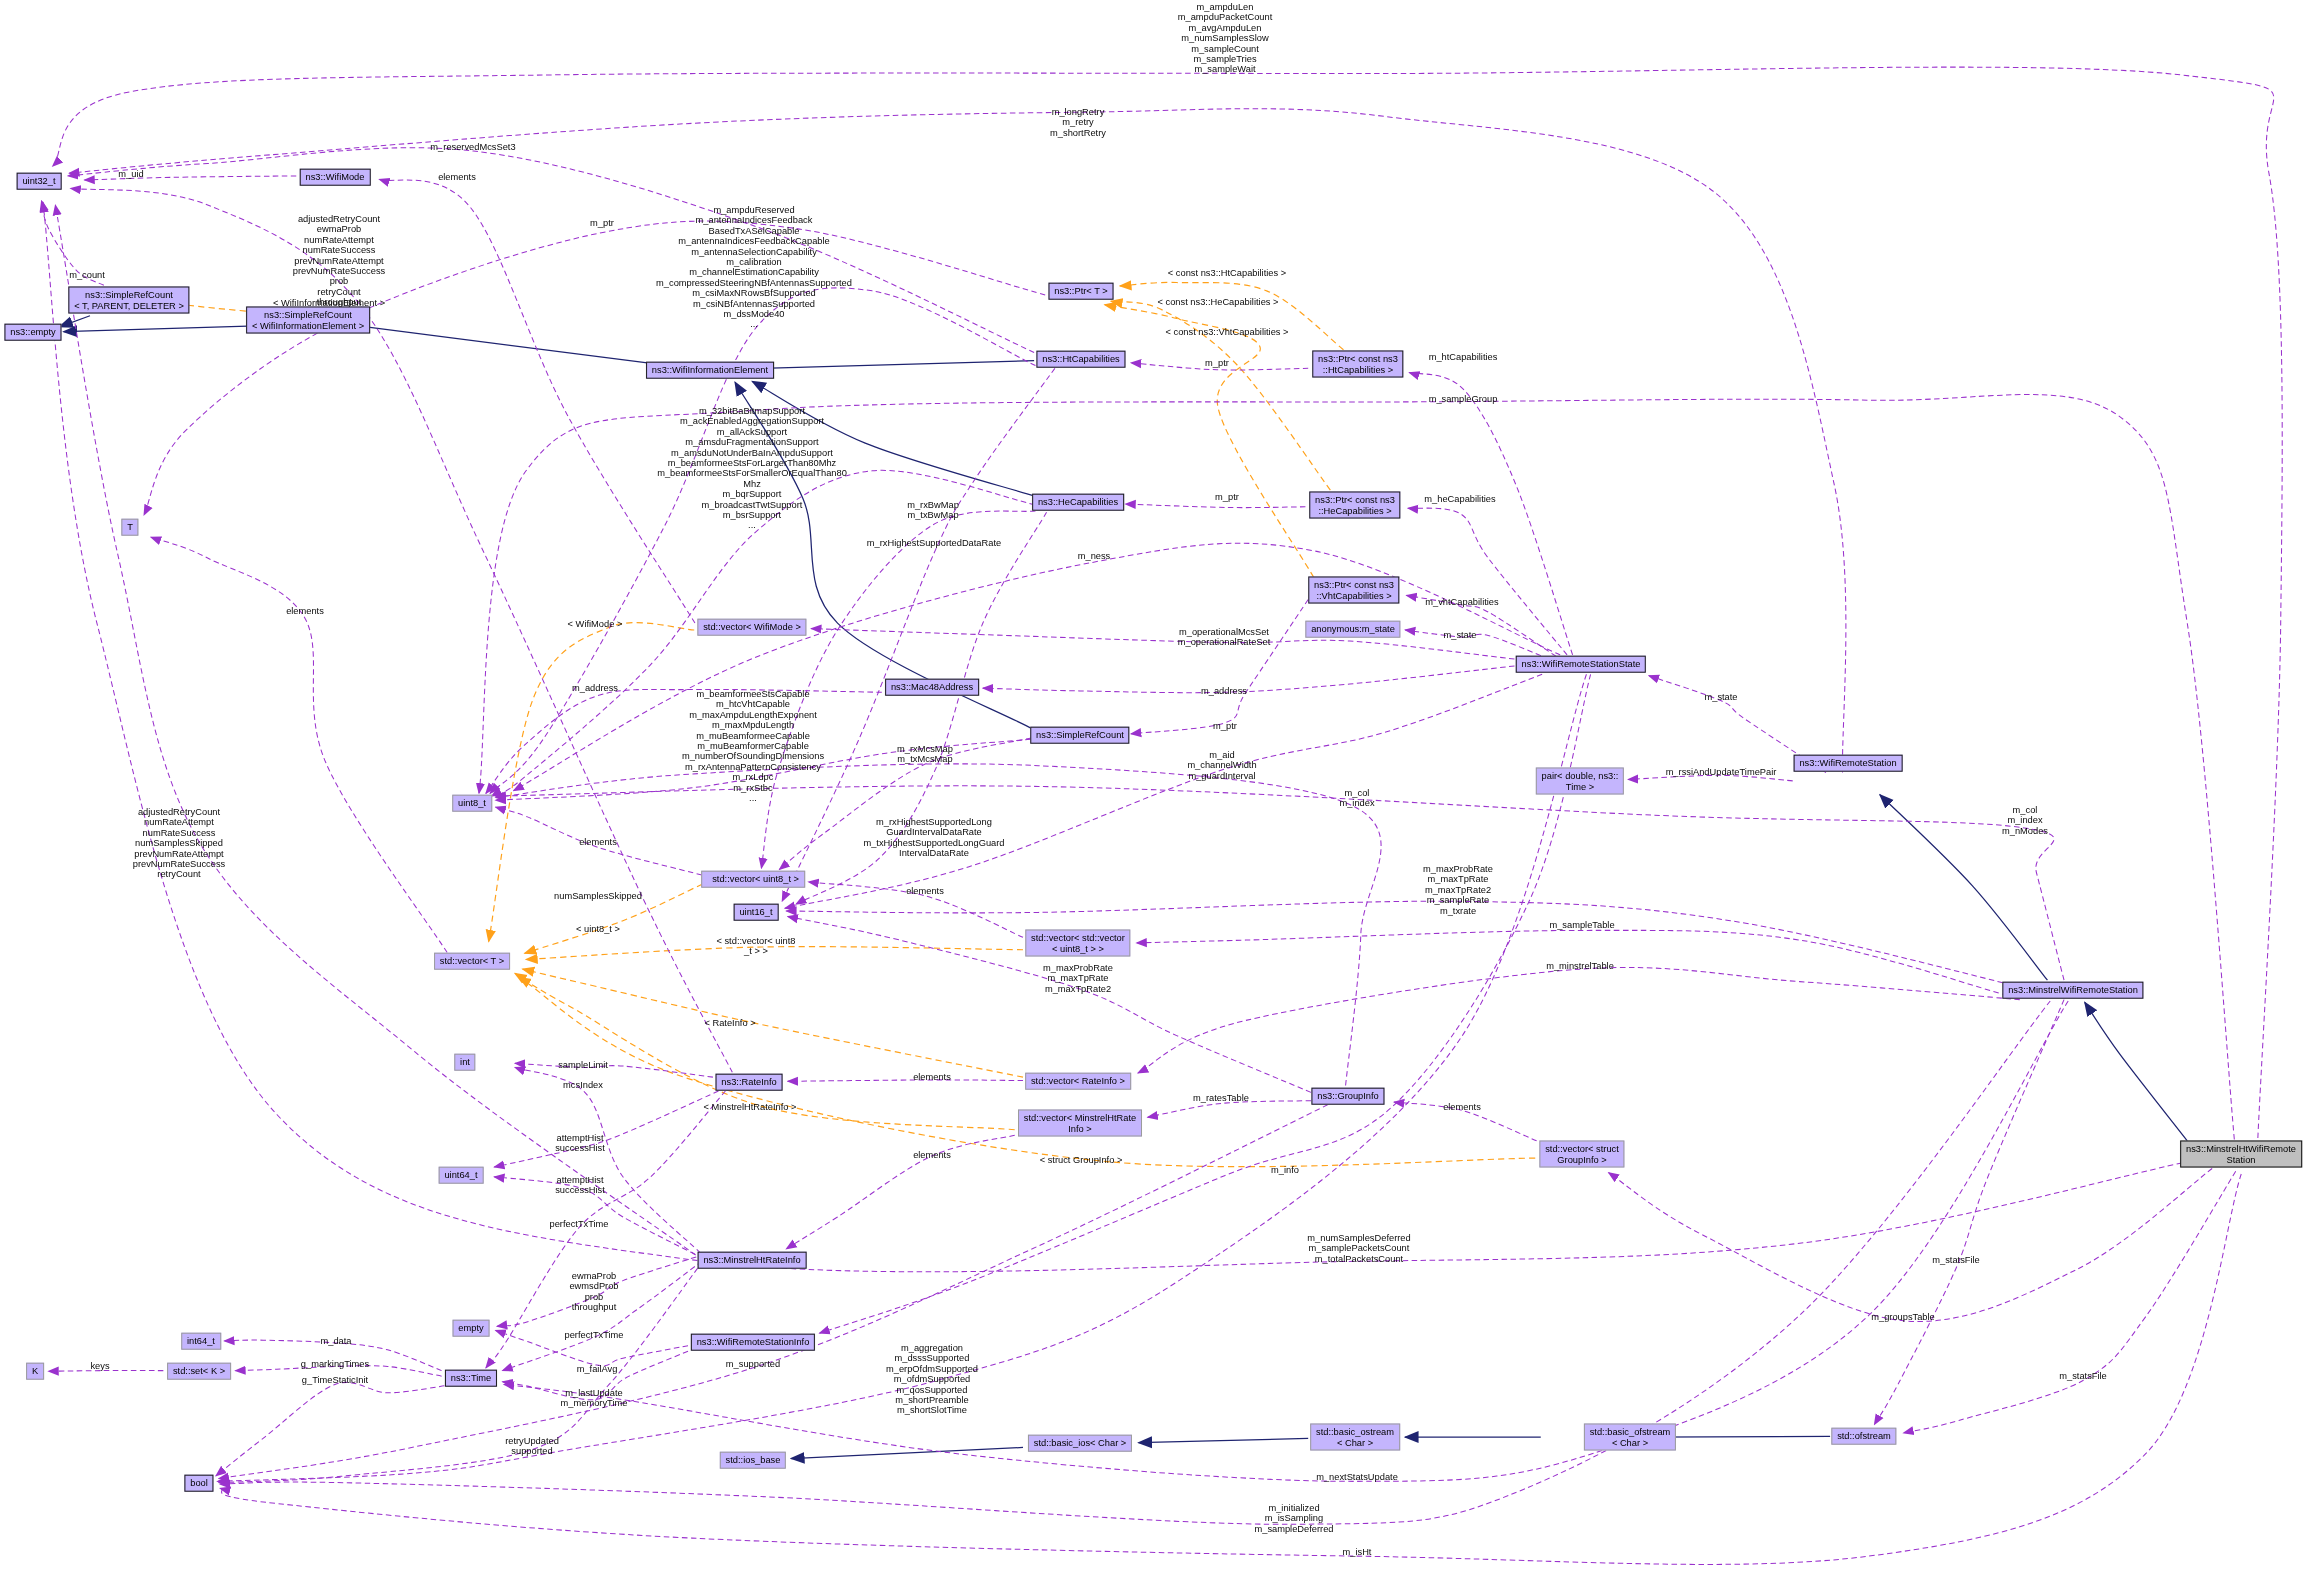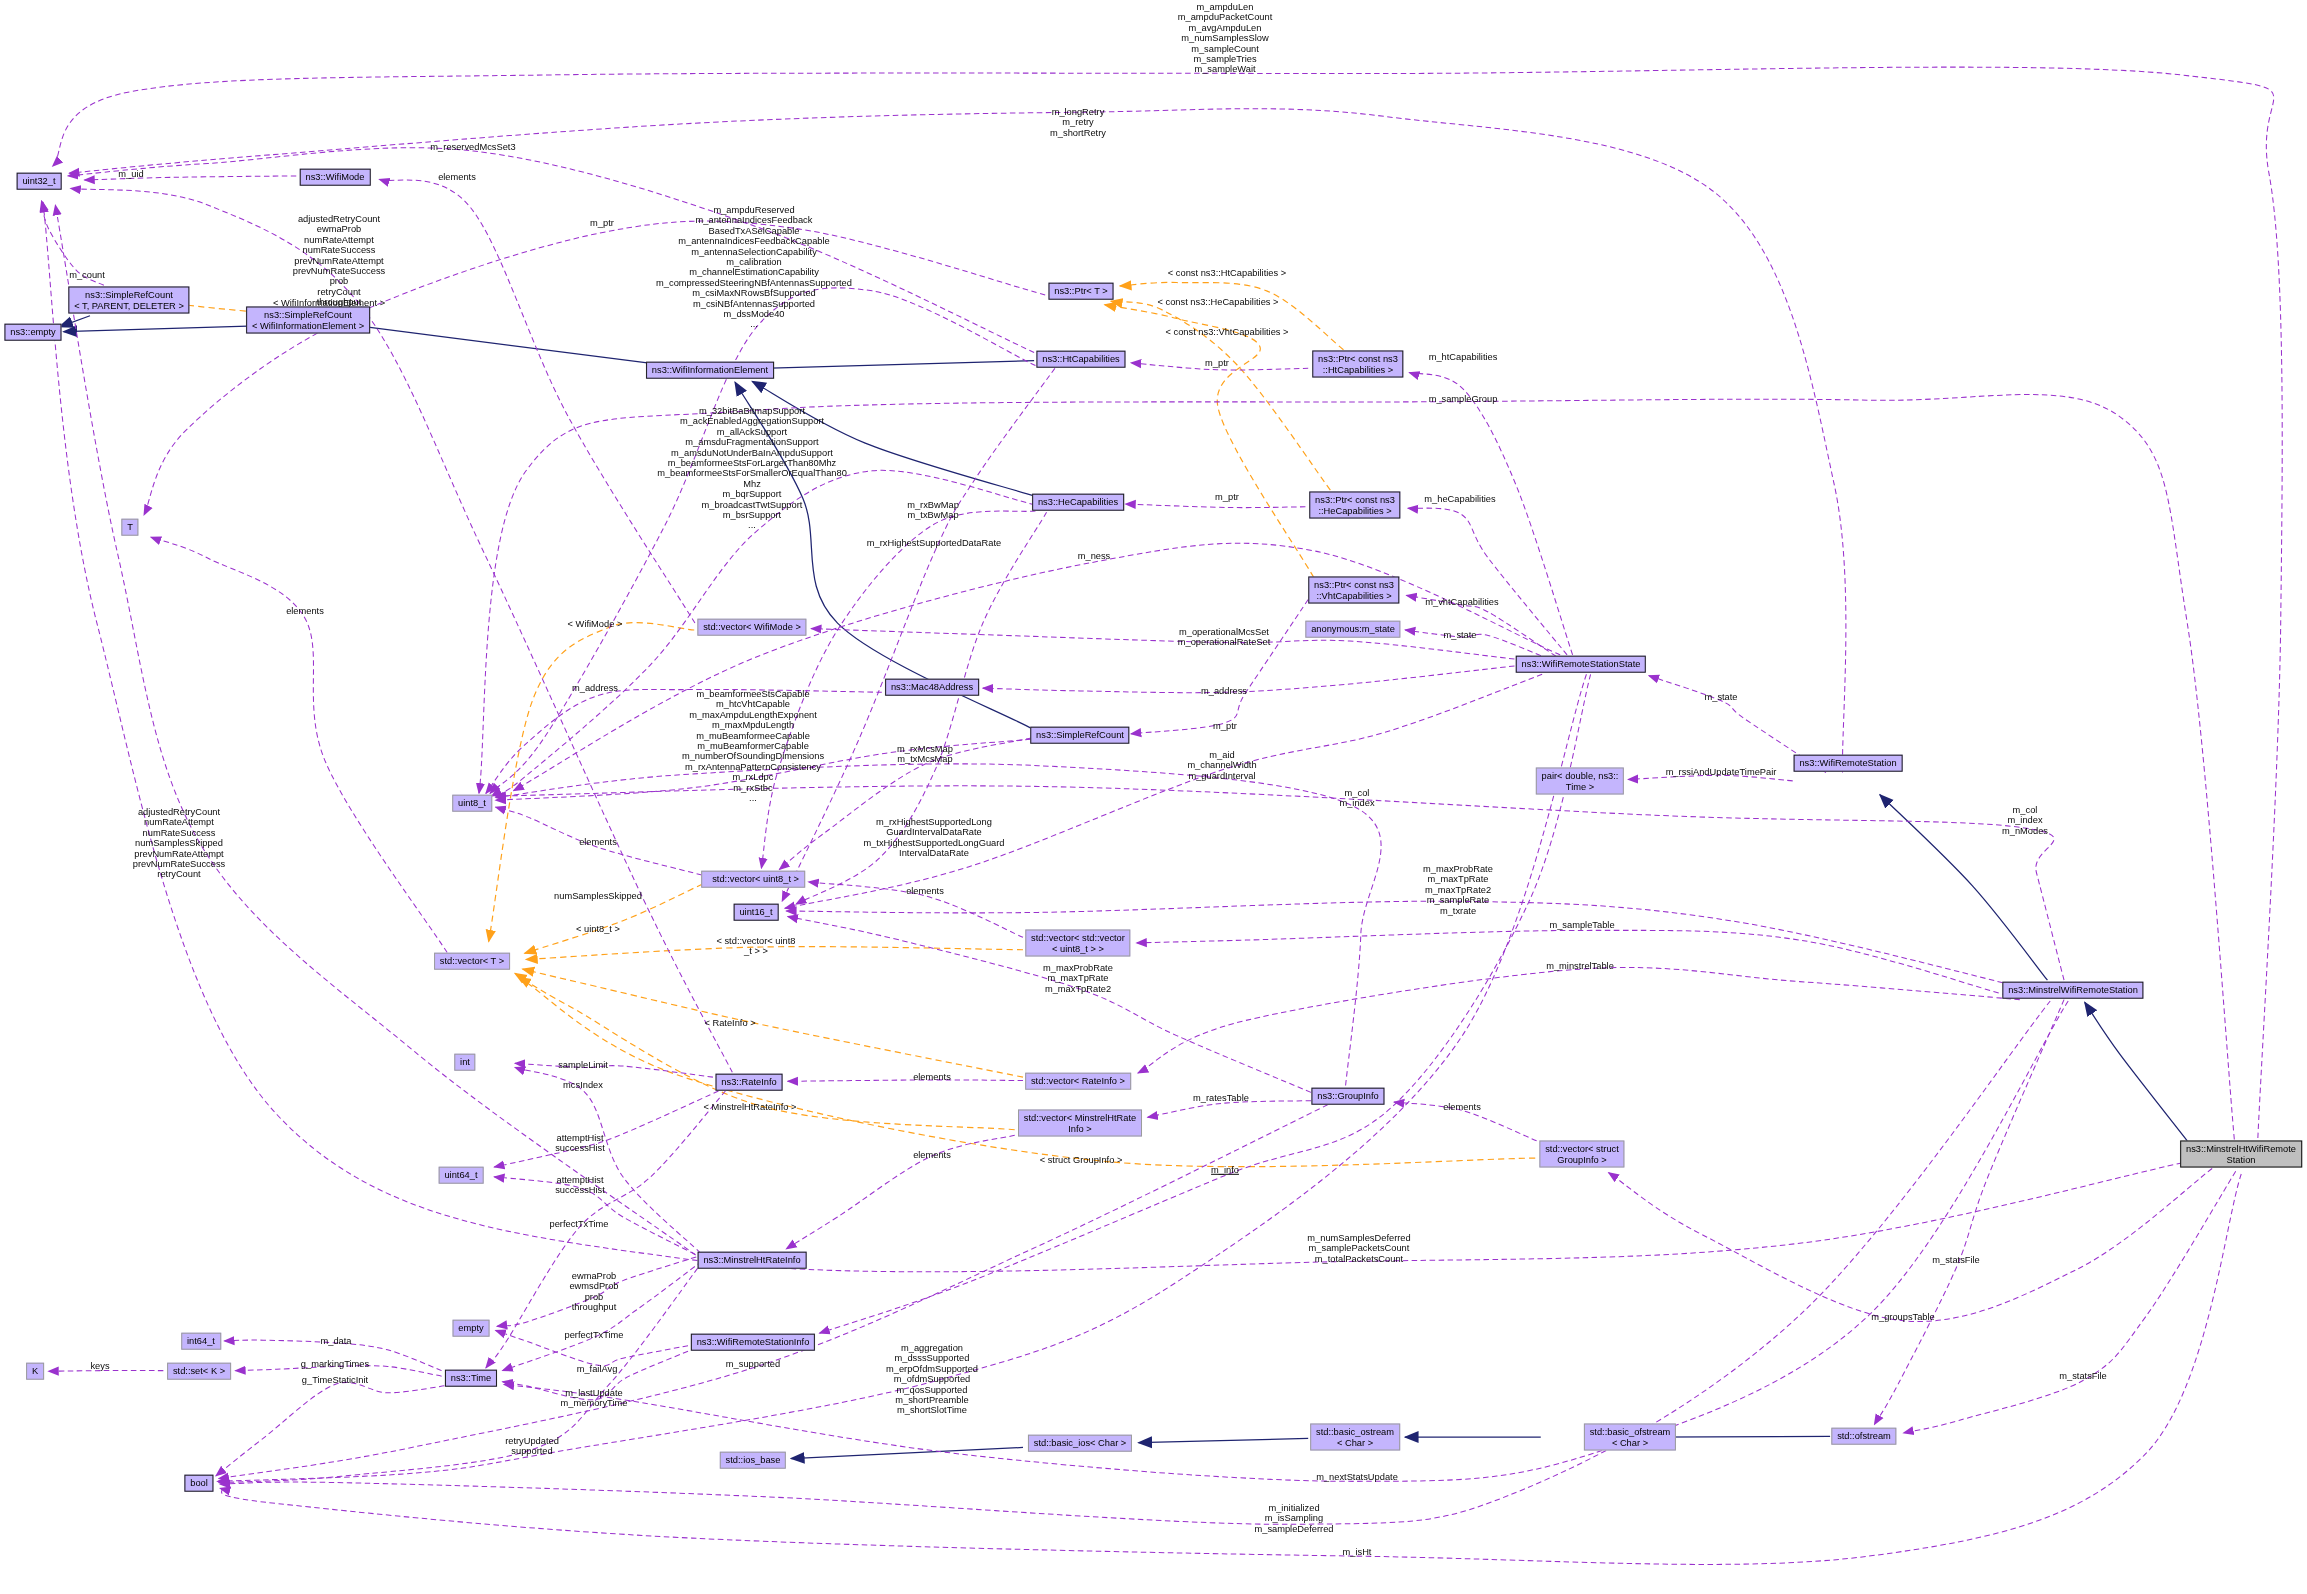--- a/index.html
+++ b/index.html
@@ -297,21 +297,21 @@
 m_maxTpRate
 m_maxTpRate2</div>
     <div class="elabel" style="left: 583px; top: 1065px;">sampleLimit</div>
     <div class="elabel" style="left: 583px; top: 1085px;">mcsIndex</div>
     <div class="elabel" style="left: 730px; top: 1023px;">&lt; RateInfo &gt;</div>
     <div class="elabel" style="left: 932px; top: 1077px;">elements</div>
     <div class="elabel" style="left: 750px; top: 1107px;">&lt; MinstrelHtRateInfo &gt;</div>
     <div class="elabel" style="left: 1221px; top: 1098px;">m_ratesTable</div>
     <div class="elabel" style="left: 932px; top: 1155px;">elements</div>
     <div class="elabel" style="left: 1081px; top: 1160px;">&lt; struct GroupInfo &gt;</div>
-    <div class="elabel" style="left: 1225px; top: 1170px; text-decoration: underline;">m_info</div>
+    <div class="elabel" style="left: 1285px; top: 1170px;">m_info</div>
     <div class="elabel" style="left: 1462px; top: 1107px;">elements</div>
     <div class="elabel" style="left: 580px; top: 1143px;">attemptHist
 successHist</div>
     <div class="elabel" style="left: 580px; top: 1185px;">attemptHist
 successHist</div>
     <div class="elabel" style="left: 579px; top: 1224px;">perfectTxTime</div>
     <div class="elabel" style="left: 1359px; top: 1249px;">m_numSamplesDeferred
 m_samplePacketsCount
 m_totalPacketsCount</div>
     <div class="elabel" style="left: 1956px; top: 1260px;">m_statsFile</div>

